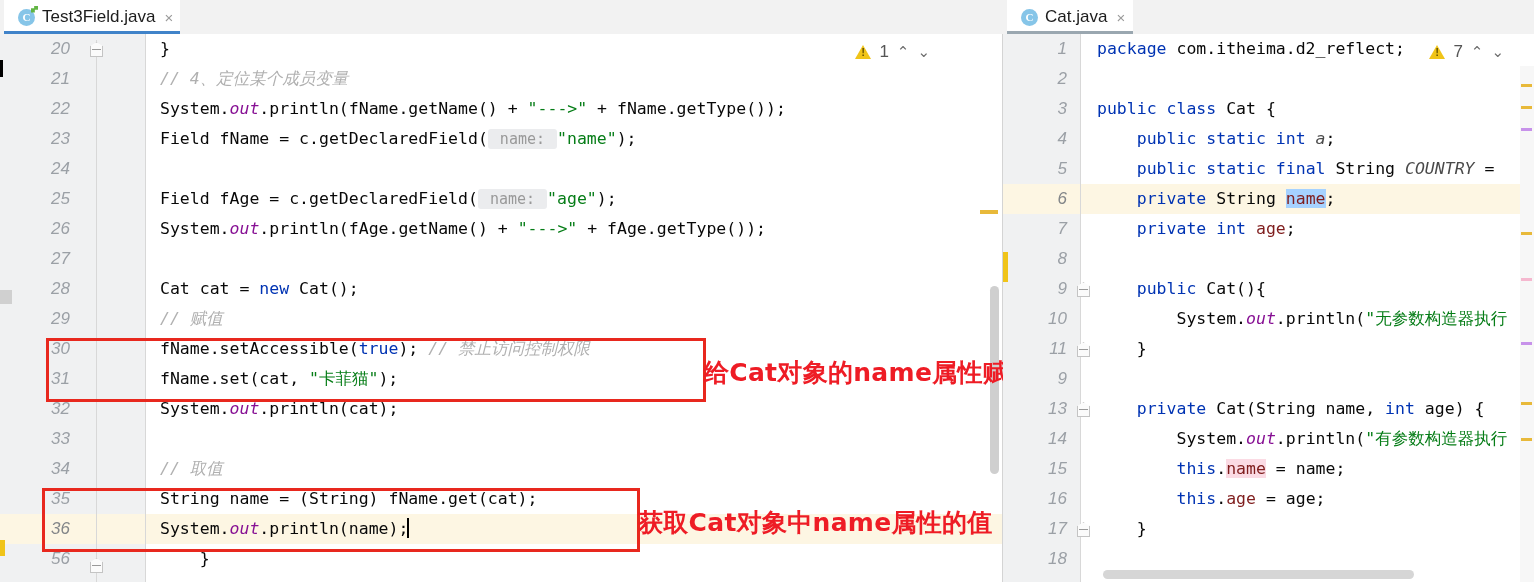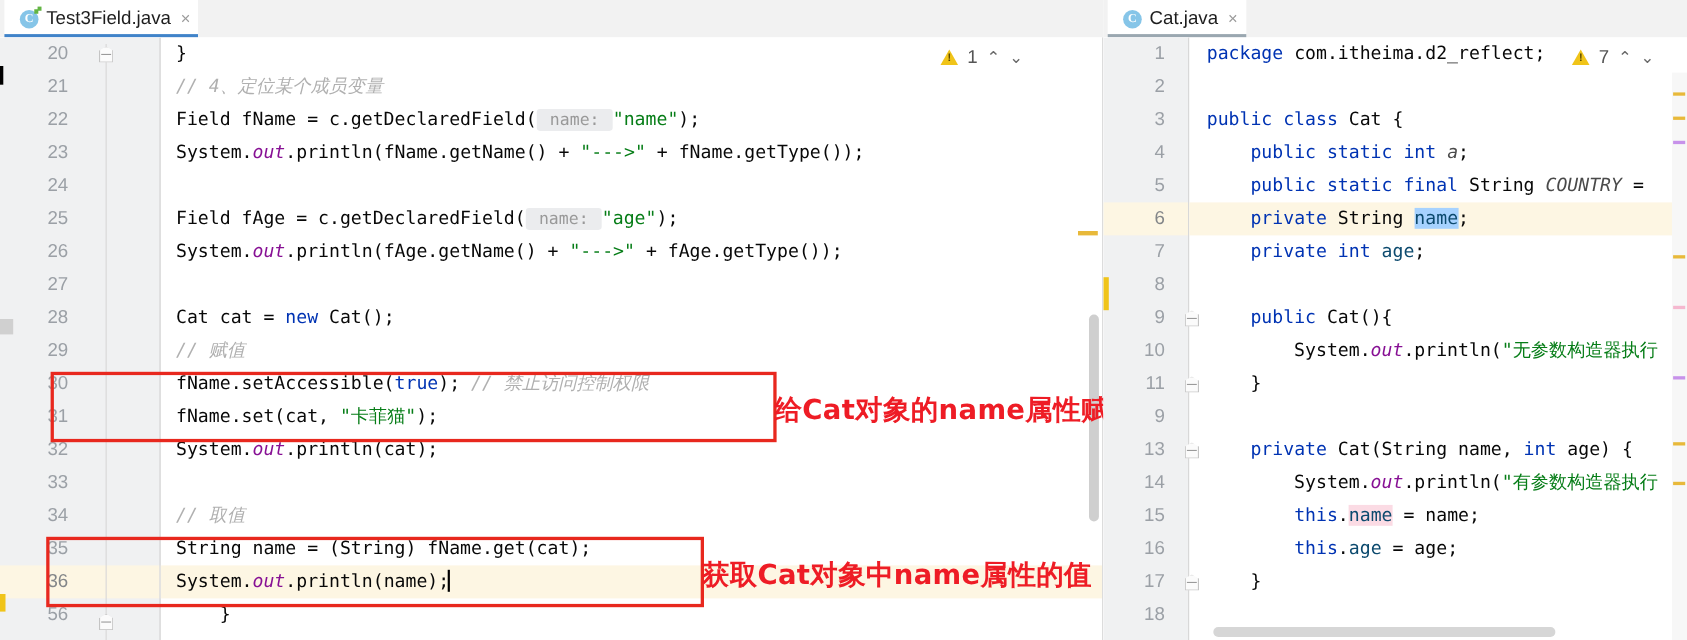--- a/index.html
+++ b/index.html
@@ -98,21 +98,21 @@
     position: absolute;
     top: 0; bottom: 0; left: 0;
     background: #f0f1f2;
     border-right: 1px solid #e2e2e2;
   }
   #gutter-left  { width: 146px; }
   #gutter-right { width: 78px; }
 
   .gutter-lines {
     position: absolute;
-    top: 0; left: 0; right: 0;
+    top: 0; left: 8px; right: 0; font-style: italic;
   }
   .gutter-num {
     height: 30px;
     line-height: 30px;
     text-align: right;
     color: #9ba0a6;
     font-size: 17px;
     font-family: "Liberation Sans", sans-serif;
     padding-right: 0;
   }
@@ -174,21 +174,21 @@
     white-space: pre;
   }
   .line.hl { background: #fdf6e3; }
   .line-inner { padding-left: 14px; }
   #code-right .line-inner { padding-left: 16px; }
 
   
   .kw   { color: #0033b3; }
   .str  { color: #067d17; }
   .cmt  { color: #b0b0b0; font-style: italic; }
-  .fld  { color: #0c4a6e; }
+  .fld  { color: #7f1d1d; }
   .stat { color: #871094; font-style: italic; }
   .cstf { color: #4a4a4a; font-style: italic; }
   .pln  { color: #080808; }
   .hint {
     color: #999999;
     background: #ebecee;
     border-radius: 3px;
     padding: 1px 3px;
     font-size: 15px;
   }
@@ -338,22 +338,22 @@
       <div class="fold home" style="left:90px; top:8px;"></div>
       <div class="fold home" style="left:90px; top:524px;"></div>
       <div class="editor-caret-left" style="top:26px;"></div>
       <div class="editor-caret-left" style="top:256px;width:12px;height:14px;background:#d0d0d0;"></div>
       <div class="editor-caret-left" style="top:506px;width:5px;height:16px;background:#f0c419;"></div>
     </div>
 
     <div class="code" id="code-left">
         <div class="line"><span class="line-inner"><span class="pln">}</span></span></div>
         <div class="line"><span class="line-inner"><span class="cmt">// 4、定位某个成员变量</span></span></div>
+        <div class="line"><span class="line-inner"><span class="pln">System.</span><span class="stat">out</span><span class="pln">.println(fName.getName() + </span><span class="str">"---&gt;"</span><span class="pln"> + fName.getType());</span></span></div>
         <div class="line"><span class="line-inner"><span class="pln">Field fName = c.getDeclaredField(</span><span class="hint"> name: </span><span class="str">"name"</span><span class="pln">);</span></span></div>
-        <div class="line"><span class="line-inner"><span class="pln">System.</span><span class="stat">out</span><span class="pln">.println(fName.getName() + </span><span class="str">"---&gt;"</span><span class="pln"> + fName.getType());</span></span></div>
         <div class="line"><span class="line-inner"></span></div>
         <div class="line"><span class="line-inner"><span class="pln">Field fAge = c.getDeclaredField(</span><span class="hint"> name: </span><span class="str">"age"</span><span class="pln">);</span></span></div>
         <div class="line"><span class="line-inner"><span class="pln">System.</span><span class="stat">out</span><span class="pln">.println(fAge.getName() + </span><span class="str">"---&gt;"</span><span class="pln"> + fAge.getType());</span></span></div>
         <div class="line"><span class="line-inner"></span></div>
         <div class="line"><span class="line-inner"><span class="pln">Cat cat = </span><span class="kw">new</span><span class="pln"> Cat();</span></span></div>
         <div class="line"><span class="line-inner"><span class="cmt">// 赋值</span></span></div>
         <div class="line"><span class="line-inner"><span class="pln">fName.setAccessible(</span><span class="kw">true</span><span class="pln">); </span><span class="cmt">// 禁止访问控制权限</span></span></div>
         <div class="line"><span class="line-inner"><span class="pln">fName.set(cat, </span><span class="str">"卡菲猫"</span><span class="pln">);</span></span></div>
         <div class="line"><span class="line-inner"><span class="pln">System.</span><span class="stat">out</span><span class="pln">.println(cat);</span></span></div>
         <div class="line"><span class="line-inner"></span></div>

